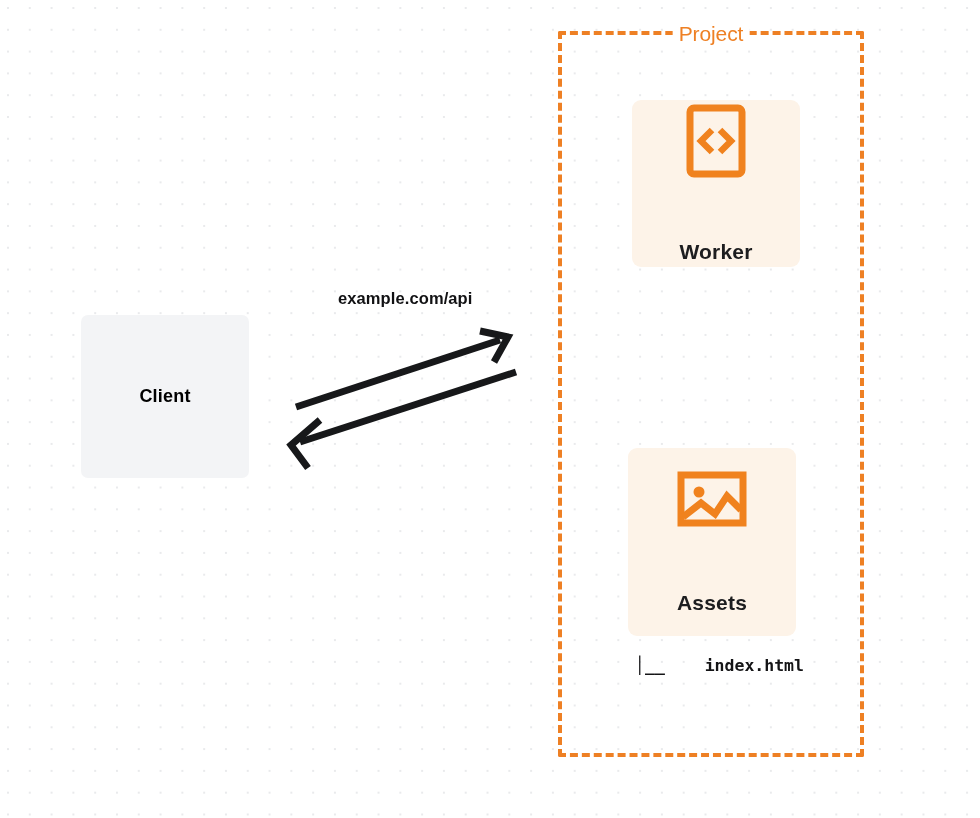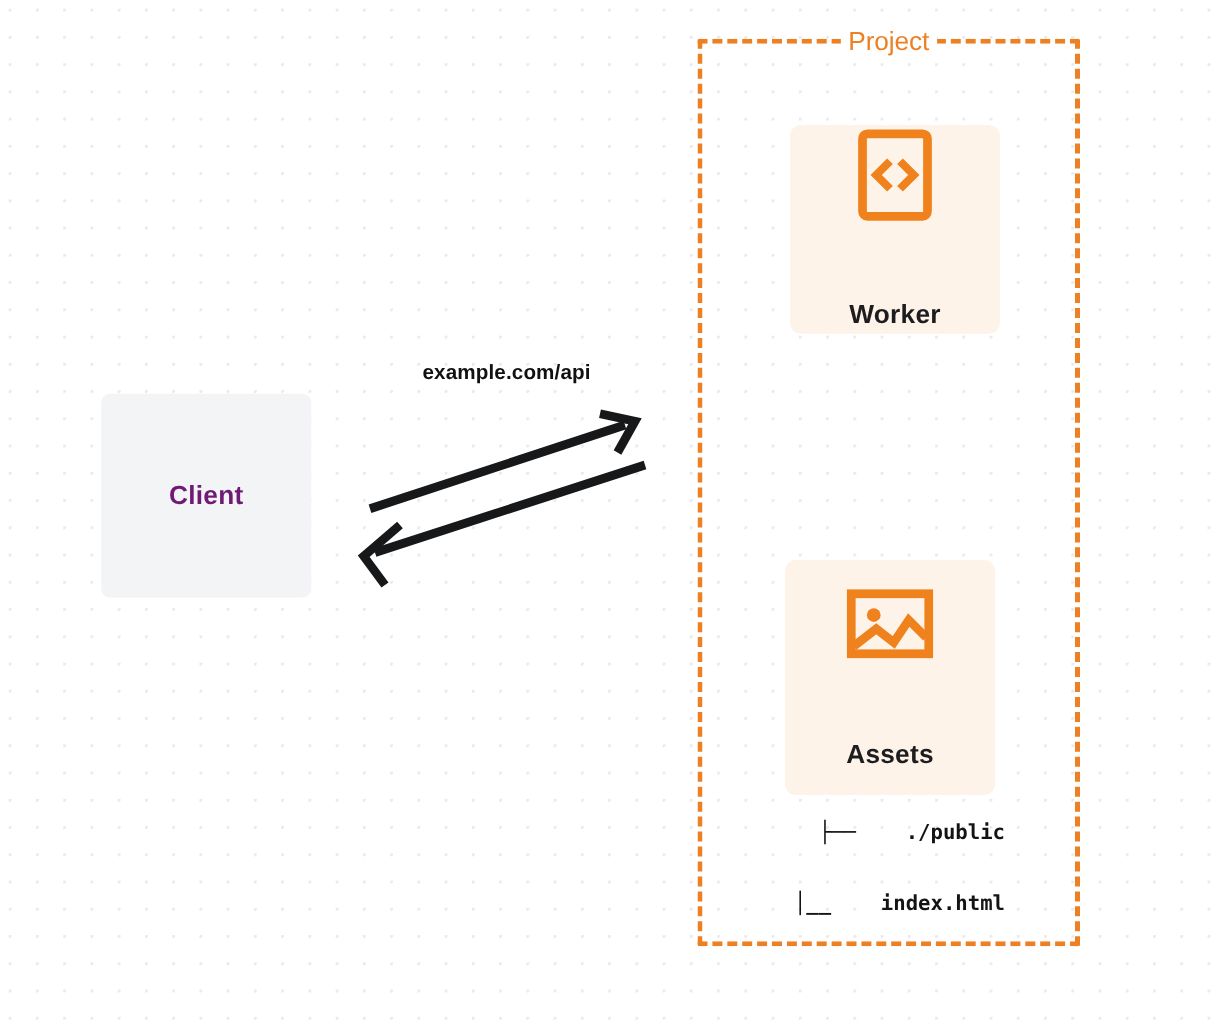--- a/index.html
+++ b/index.html
@@ -30,23 +30,23 @@
     top: 315px;
     width: 168px;
     height: 163px;
     background: #f3f4f6;
     border-radius: 7px;
     display: flex;
     align-items: center;
     justify-content: center;
   }
   .client-label {
-    font-size: 21px;
-    font-weight: bold;
-    color: #701a75;
+    font-size: 18px;
+    font-weight: bold;
+    color: #000000;
     letter-spacing: 0.2px;
   }
 
   
   .request-label {
     position: absolute;
     left: 307px;
     top: 289px;
     font-size: 16.5px;
     font-weight: bold;
@@ -185,18 +185,17 @@
       <svg width="70" height="60" viewBox="0 0 70 60" xmlns="http://www.w3.org/2000/svg">
         <rect x="4" y="6" width="62" height="48" fill="none" stroke="#f0821e" stroke-width="7"></rect>
         <circle cx="22" cy="23" r="5.5" fill="#f0821e"></circle>
         <polyline points="6,48 24,34 38,45 50,27 64,41" fill="none" stroke="#f0821e" stroke-width="7" stroke-linecap="butt" stroke-linejoin="miter"></polyline>
       </svg>
     </span>
     <span class="service-label">Assets</span>
   </div>
 
   <div class="file-tree">
-    <span class="tree-line">├──    ./public</span>
     <span class="tree-line">   │__    index.html</span>
     
   </div>
 
 </div>
 
 </body></html>

